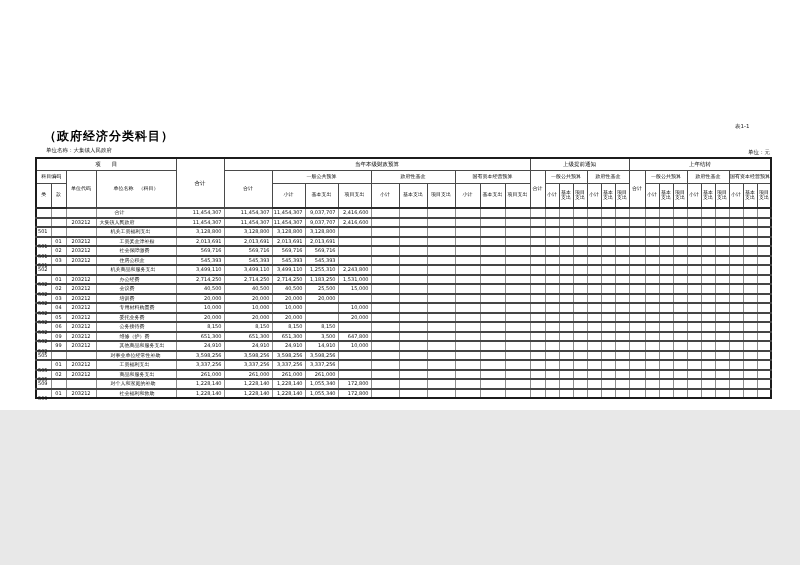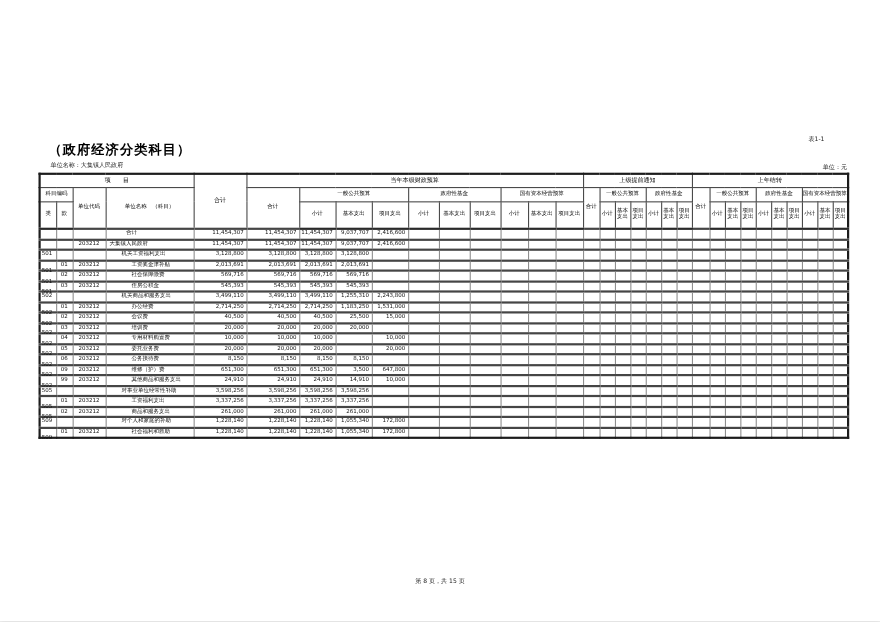--- a/index.html
+++ b/index.html
@@ -1,16 +1,16 @@
 <!DOCTYPE html>
 <html><head>
 <meta charset="utf-8">
 <style>
   html,body{margin:0;padding:0;background:#e8e8e8;}
-  .page{position:relative;width:800px;height:565px;background:#ffffff;margin:0 auto;
+  .page{position:relative;width:800px;height:410px;background:#ffffff;margin:0 auto;
         font-family:"DejaVu Sans","Liberation Sans",sans-serif;color:#111;overflow:hidden;
         box-shadow:0 0 4px rgba(0,0,0,.25);}
   .sheet-label{position:absolute;top:123px;left:735px;font-size:5.5px;color:#222;}
   .title{position:absolute;top:128px;left:44px;font-size:12px;font-weight:bold;letter-spacing:1px;color:#000;}
   .unit-name{position:absolute;top:147px;left:46px;font-size:5.5px;color:#222;}
   .unit-yuan{position:absolute;top:149px;left:748px;font-size:5.5px;color:#222;}
   .footer{position:absolute;top:525px;left:0;width:800px;text-align:center;font-size:5.5px;color:#222;}
 
   table.sheet{position:absolute;top:157px;left:35px;width:735px;border-collapse:collapse;
         table-layout:fixed;border:2px solid #1c1c1c;}

